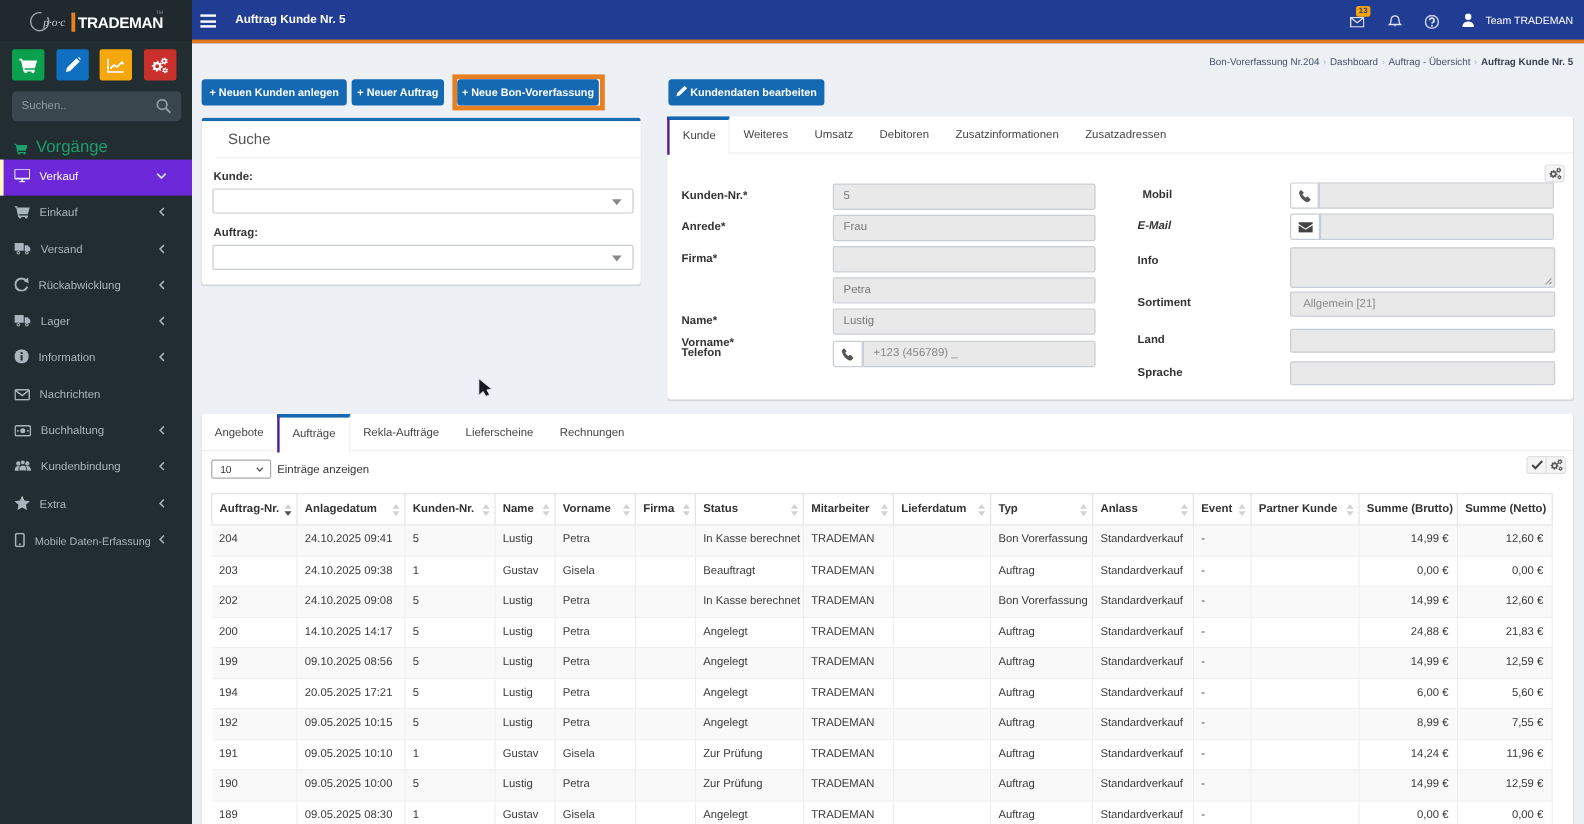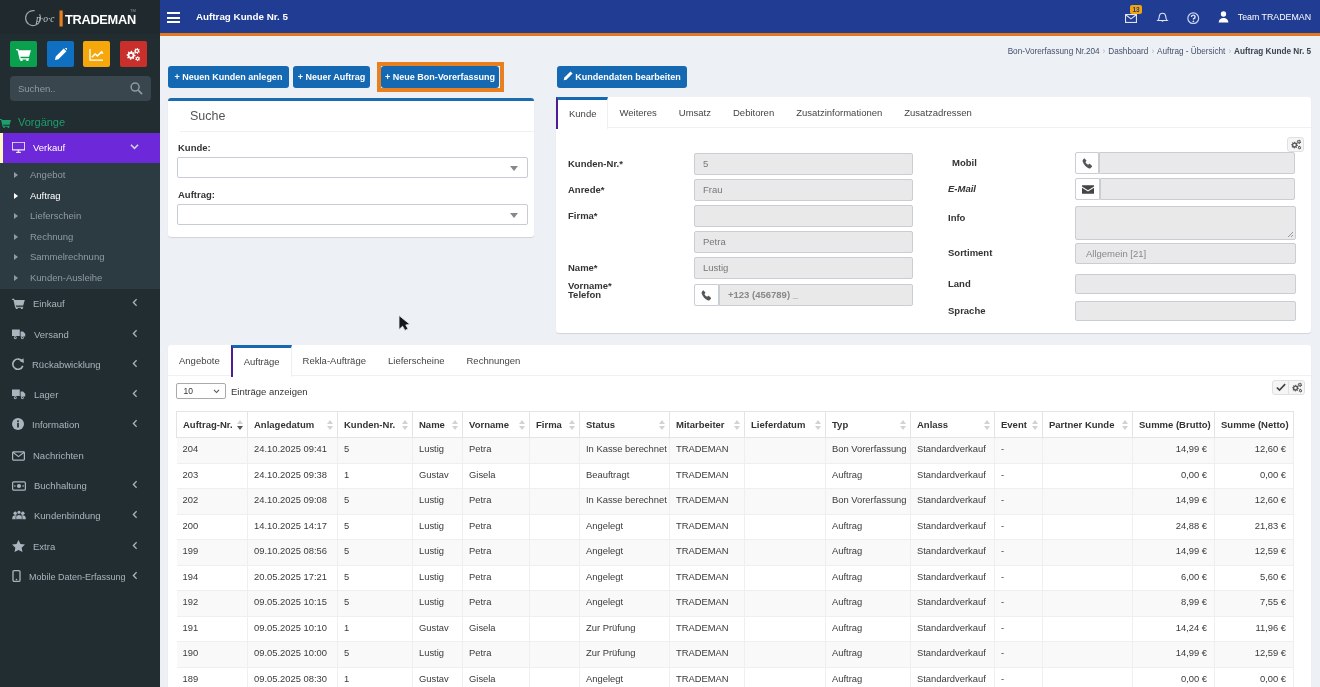--- a/index.html
+++ b/index.html
@@ -12,21 +12,21 @@
   #sidebar { position:absolute; left:0; top:0; width:160px; height:687px; background:#222d32; z-index:5; }
   #logo { height:34px; background:#20292e; position:relative; }
   .sq { position:absolute; top:41px; width:27px; height:26px; border-radius:2px; display:flex; align-items:center; justify-content:center; }
   #sq1{ left:10px; background:#0ba04e; }
   #sq2{ left:46.5px; background:#0f6fc0; }
   #sq3{ left:83px; background:#f5a70c; }
   #sq4{ left:119.5px; background:#c9302c; }
   #sbsearch { position:absolute; left:10px; top:76px; width:141px; height:25px; background:#39464e; border-radius:4px; color:#8d9ba3; font-size:9.5px; line-height:25px; padding-left:8px; }
   #sbsearch svg { position:absolute; right:8px; top:6px; }
   #menu { position:absolute; top:111px; left:0; width:160px; }
-  .mh { height:22px; line-height:22px; color:#1d9e6b; font-size:11px; }
+  .mh { height:22px; line-height:22px; color:#1d9e6b; font-size:14px; padding-left:12px; }
   .mh svg { vertical-align:-2px; margin-right:7px; }
   .mi { height:30.3px; line-height:30.3px; color:#a9b5bc; font-size:9.5px; padding-left:12px; position:relative; }
   .mi svg { vertical-align:-2px; margin-right:8px; }
   .mi .chev { position:absolute; right:13px; top:9px; }
   .mi.active { background:#6d28d9; border-left:3px solid #fef9c3; padding-left:9px; color:#fff; }
   #submenu { background:#2c3b41; padding:2px 0 1px 0; }
   .smi { height:20.5px; line-height:20.5px; color:#8f9ba1; font-size:9.5px; padding-left:14px; }
   .smi .car { display:inline-block; width:0; height:0; border-left:4px solid #8f9ba1; border-top:3.5px solid transparent; border-bottom:3.5px solid transparent; margin-right:12px; }
   .smi.on { color:#fff; }
   .smi.on .car { border-left-color:#fff; }
@@ -114,28 +114,20 @@
           <circle cx="5.8" cy="13" r="1.3" fill="#1d9e6b"></circle>
           <circle cx="12.2" cy="13" r="1.3" fill="#1d9e6b"></circle>
         </svg>Vorgänge</div>
     <div class="mi active"><svg width="13" height="11" viewBox="0 0 16 14">
           <rect x="0" y="0" width="16" height="10" rx="1" fill="none" stroke="#eceff1" stroke-width="1.6"></rect>
           <rect x="5" y="12.5" width="6" height="1.5" fill="#eceff1"></rect>
           <rect x="7" y="10" width="2" height="2.5" fill="#eceff1"></rect>
         </svg>Verkauf<svg class="chev" width="9" height="9" viewBox="0 0 10 10">
           <path fill="none" stroke="#cfd8dc" stroke-width="1.7" d="M1 3l4 4 4-4"></path>
         </svg></div>
-    <div id="submenu">
-      <div class="smi"><span class="car"></span>Angebot</div>
-      <div class="smi on"><span class="car"></span>Auftrag</div>
-      <div class="smi"><span class="car"></span>Lieferschein</div>
-      <div class="smi"><span class="car"></span>Rechnung</div>
-      <div class="smi"><span class="car"></span>Sammelrechnung</div>
-      <div class="smi"><span class="car"></span>Kunden-Ausleihe</div>
-    </div>
     <div class="mi"><svg width="13" height="11" viewBox="0 0 16 14">
           <path fill="#a9b5bc" d="M0 1h2.5l.5 1.5h13l-2 7H4.5L5 11h9v1.5H3.8L1.6 2.5H0z"></path>
           <circle cx="5.8" cy="13" r="1.3" fill="#a9b5bc"></circle>
           <circle cx="12.2" cy="13" r="1.3" fill="#a9b5bc"></circle>
         </svg>Einkauf<svg class="chev" width="8" height="9" viewBox="0 0 10 10">
           <path fill="none" stroke="#a9b5bc" stroke-width="1.6" d="M7 1L3 5l4 4"></path>
         </svg></div>
     <div class="mi"><svg width="14" height="11" viewBox="0 0 18 13">
           <path fill="#a9b5bc" d="M0 0h10v8.5H0zM11 2.5h3.2L17 5.5V9h-6z"></path>
           <circle cx="4.2" cy="10.6" r="1.9" fill="#a9b5bc"></circle>
@@ -272,21 +264,21 @@
   <label class="abs" style="left:12px;top:139px;margin-top:44px;">Vorname*</label>
   <div class="inp" style="left:138px;top:134px;width:219px;height:22px;">Petra</div>
   <label class="abs" style="left:12px;top:165px;">Name*</label>
   <div class="inp" style="left:138px;top:160px;width:219px;height:22px;">Lustig</div>
   <label class="abs" style="left:12px;top:192px;">Telefon</label>
   <div class="addon" style="left:138px;top:187px;width:25px;height:22px;">
       <svg width="11" height="11" viewBox="0 0 13 13">
         <path fill="#555" d="M2.7.3L5 2.6c.3.3.3.8 0 1.1l-1 1c.5 1.3 2 2.8 3.3 3.3l1-1c.3-.3.8-.3 1.1 0l2.3 2.3c.3.3.3.8 0 1.1l-1.4 1.4c-.6.6-1.6.8-2.4.4C5 11 2 8 .8 4.1c-.3-.8-.1-1.8.5-2.4L2.7.3z"></path>
       </svg>
     </div>
-  <div class="inp" style="left:163px;top:187px;width:194px;height:22px;border-radius:0 2px 2px 0;color:#888;font-weight:bold;">+123 (456789) _</div>
+  <div class="inp" style="left:163px;top:187px;width:194px;height:22px;border-radius:0 2px 2px 0;color:#888;">+123 (456789) _</div>
 
   <label class="abs" style="left:396px;top:60px;">Mobil</label>
   <div class="addon" style="left:519px;top:55px;width:24px;height:22px;">
       <svg width="11" height="11" viewBox="0 0 13 13">
         <path fill="#555" d="M2.7.3L5 2.6c.3.3.3.8 0 1.1l-1 1c.5 1.3 2 2.8 3.3 3.3l1-1c.3-.3.8-.3 1.1 0l2.3 2.3c.3.3.3.8 0 1.1l-1.4 1.4c-.6.6-1.6.8-2.4.4C5 11 2 8 .8 4.1c-.3-.8-.1-1.8.5-2.4L2.7.3z"></path>
       </svg>
     </div>
   <div class="inp" style="left:543px;top:55px;width:196px;height:22px;border-radius:0 2px 2px 0;"></div>
   <label class="abs" style="left:392px;top:86px;font-style:italic;">E-Mail</label>
   <div class="addon" style="left:519px;top:81px;width:25px;height:22px;">

